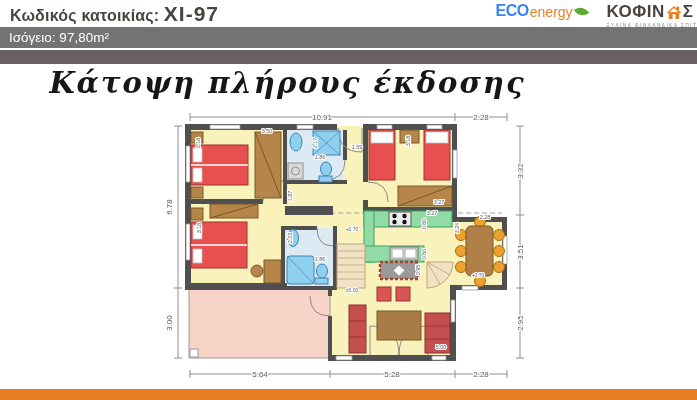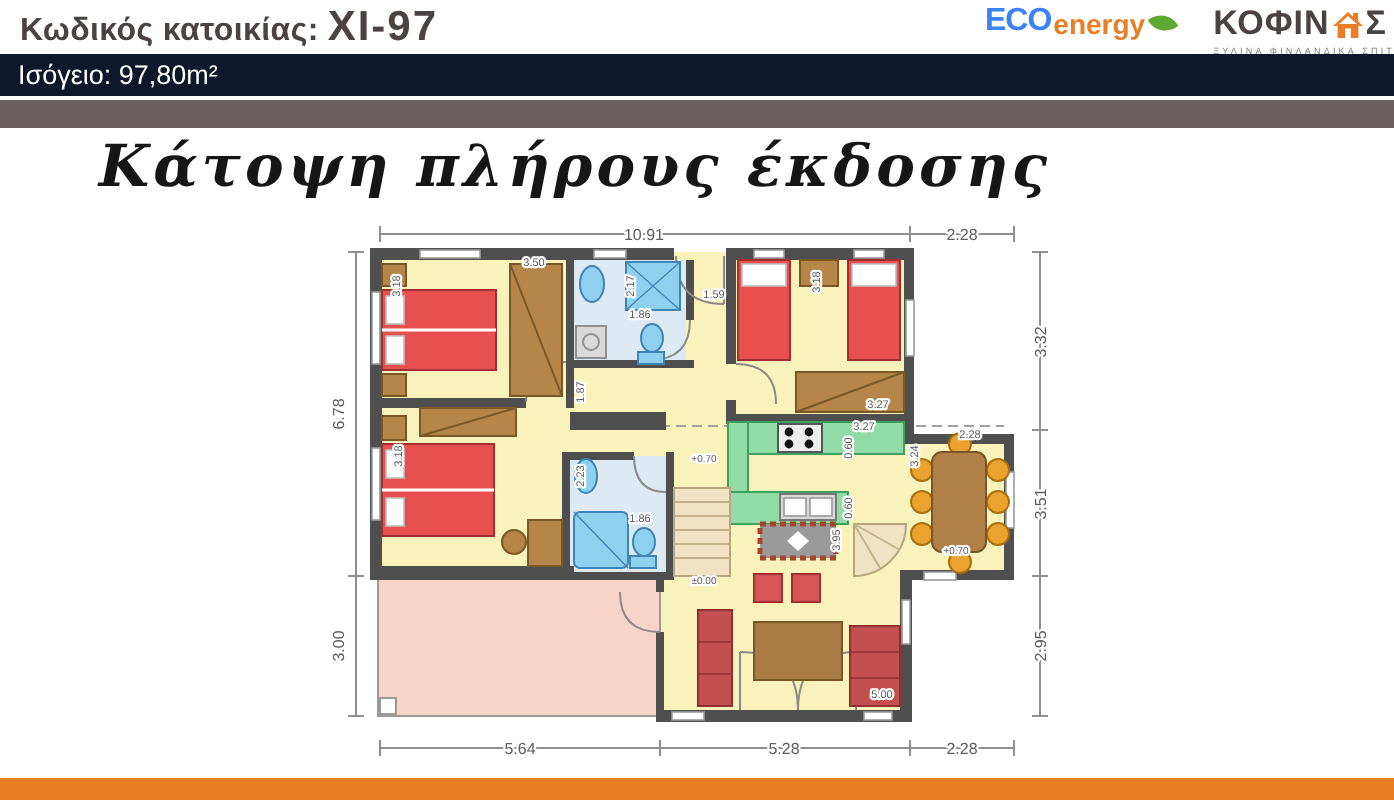--- a/index.html
+++ b/index.html
@@ -5,28 +5,28 @@
   html,body{margin:0;padding:0;background:#ffffff;}
   #stage{position:relative;width:697px;height:400px;overflow:hidden;background:#fff;
          font-family:"Liberation Sans",sans-serif;}
   
   #hdr{position:absolute;left:0;top:0;width:697px;height:27px;background:#fff;z-index:3;padding-left:16px;}
   #hdr .code{position:absolute;left:10px;top:2px;color:#4B4342;font-weight:bold;white-space:nowrap;}
   #hdr .code .lbl{font-size:16px;letter-spacing:.2px;}
   #hdr .code .val{font-size:21px;letter-spacing:1px;}
   #logo{position:absolute;right:8px;top:2px;height:24px;display:flex;align-items:flex-start;}
   #logo .eco{color:#3b82f6;font-weight:bold;font-size:16px;letter-spacing:-.5px;}
-  #logo .energy{color:#E87E25;font-weight:bold;font-size:14px;margin-left:1px;margin-top:2px;}
+  #logo .energy{color:#E87E25;font-weight:normal;font-size:14px;margin-left:1px;margin-top:2px;}
   #logo .leaf{width:11px;height:11px;background:#5FA832;border-radius:0 90% 0 90%;
               transform:rotate(-35deg);display:inline-block;margin:4px 2px 0 3px;}
   #logo .brandwrap{display:flex;flex-direction:column;align-items:flex-start;margin-left:18px;}
   #logo .brand{display:flex;align-items:center;color:#4B4342;font-weight:bold;font-size:17px;letter-spacing:.5px;}
   #logo .brand svg{margin:0 1px;}
   #logo .tagline{font-size:4.5px;color:#8a8178;letter-spacing:1.6px;margin-top:1px;white-space:nowrap;}
-  #bar{position:absolute;left:0;top:27px;width:697px;height:21px;background:#0f172a;z-index:3;
+  #bar{position:absolute;left:0;top:27px;width:697px;height:21px;background:#737373;z-index:3;
        color:#fff;font-size:13.5px;}
   #bar .l{position:absolute;left:9px;top:3px;}
   #bar .r{position:absolute;right:9px;top:3px;}
   #darkbar{position:absolute;left:0;top:50px;width:697px;height:14px;background:#6B6060;z-index:3;}
   #planTitle{position:absolute;left:0;top:66px;width:575px;text-align:center;z-index:3;
        font-family:"DejaVu Serif",serif;font-style:italic;font-weight:bold;font-size:29px;
        letter-spacing:2px;color:#161616;}
   #footer{position:absolute;left:0;top:389px;width:697px;height:11px;background:#E87E25;z-index:3;}
   
   #plan{position:absolute;left:0;top:0;z-index:1;}

